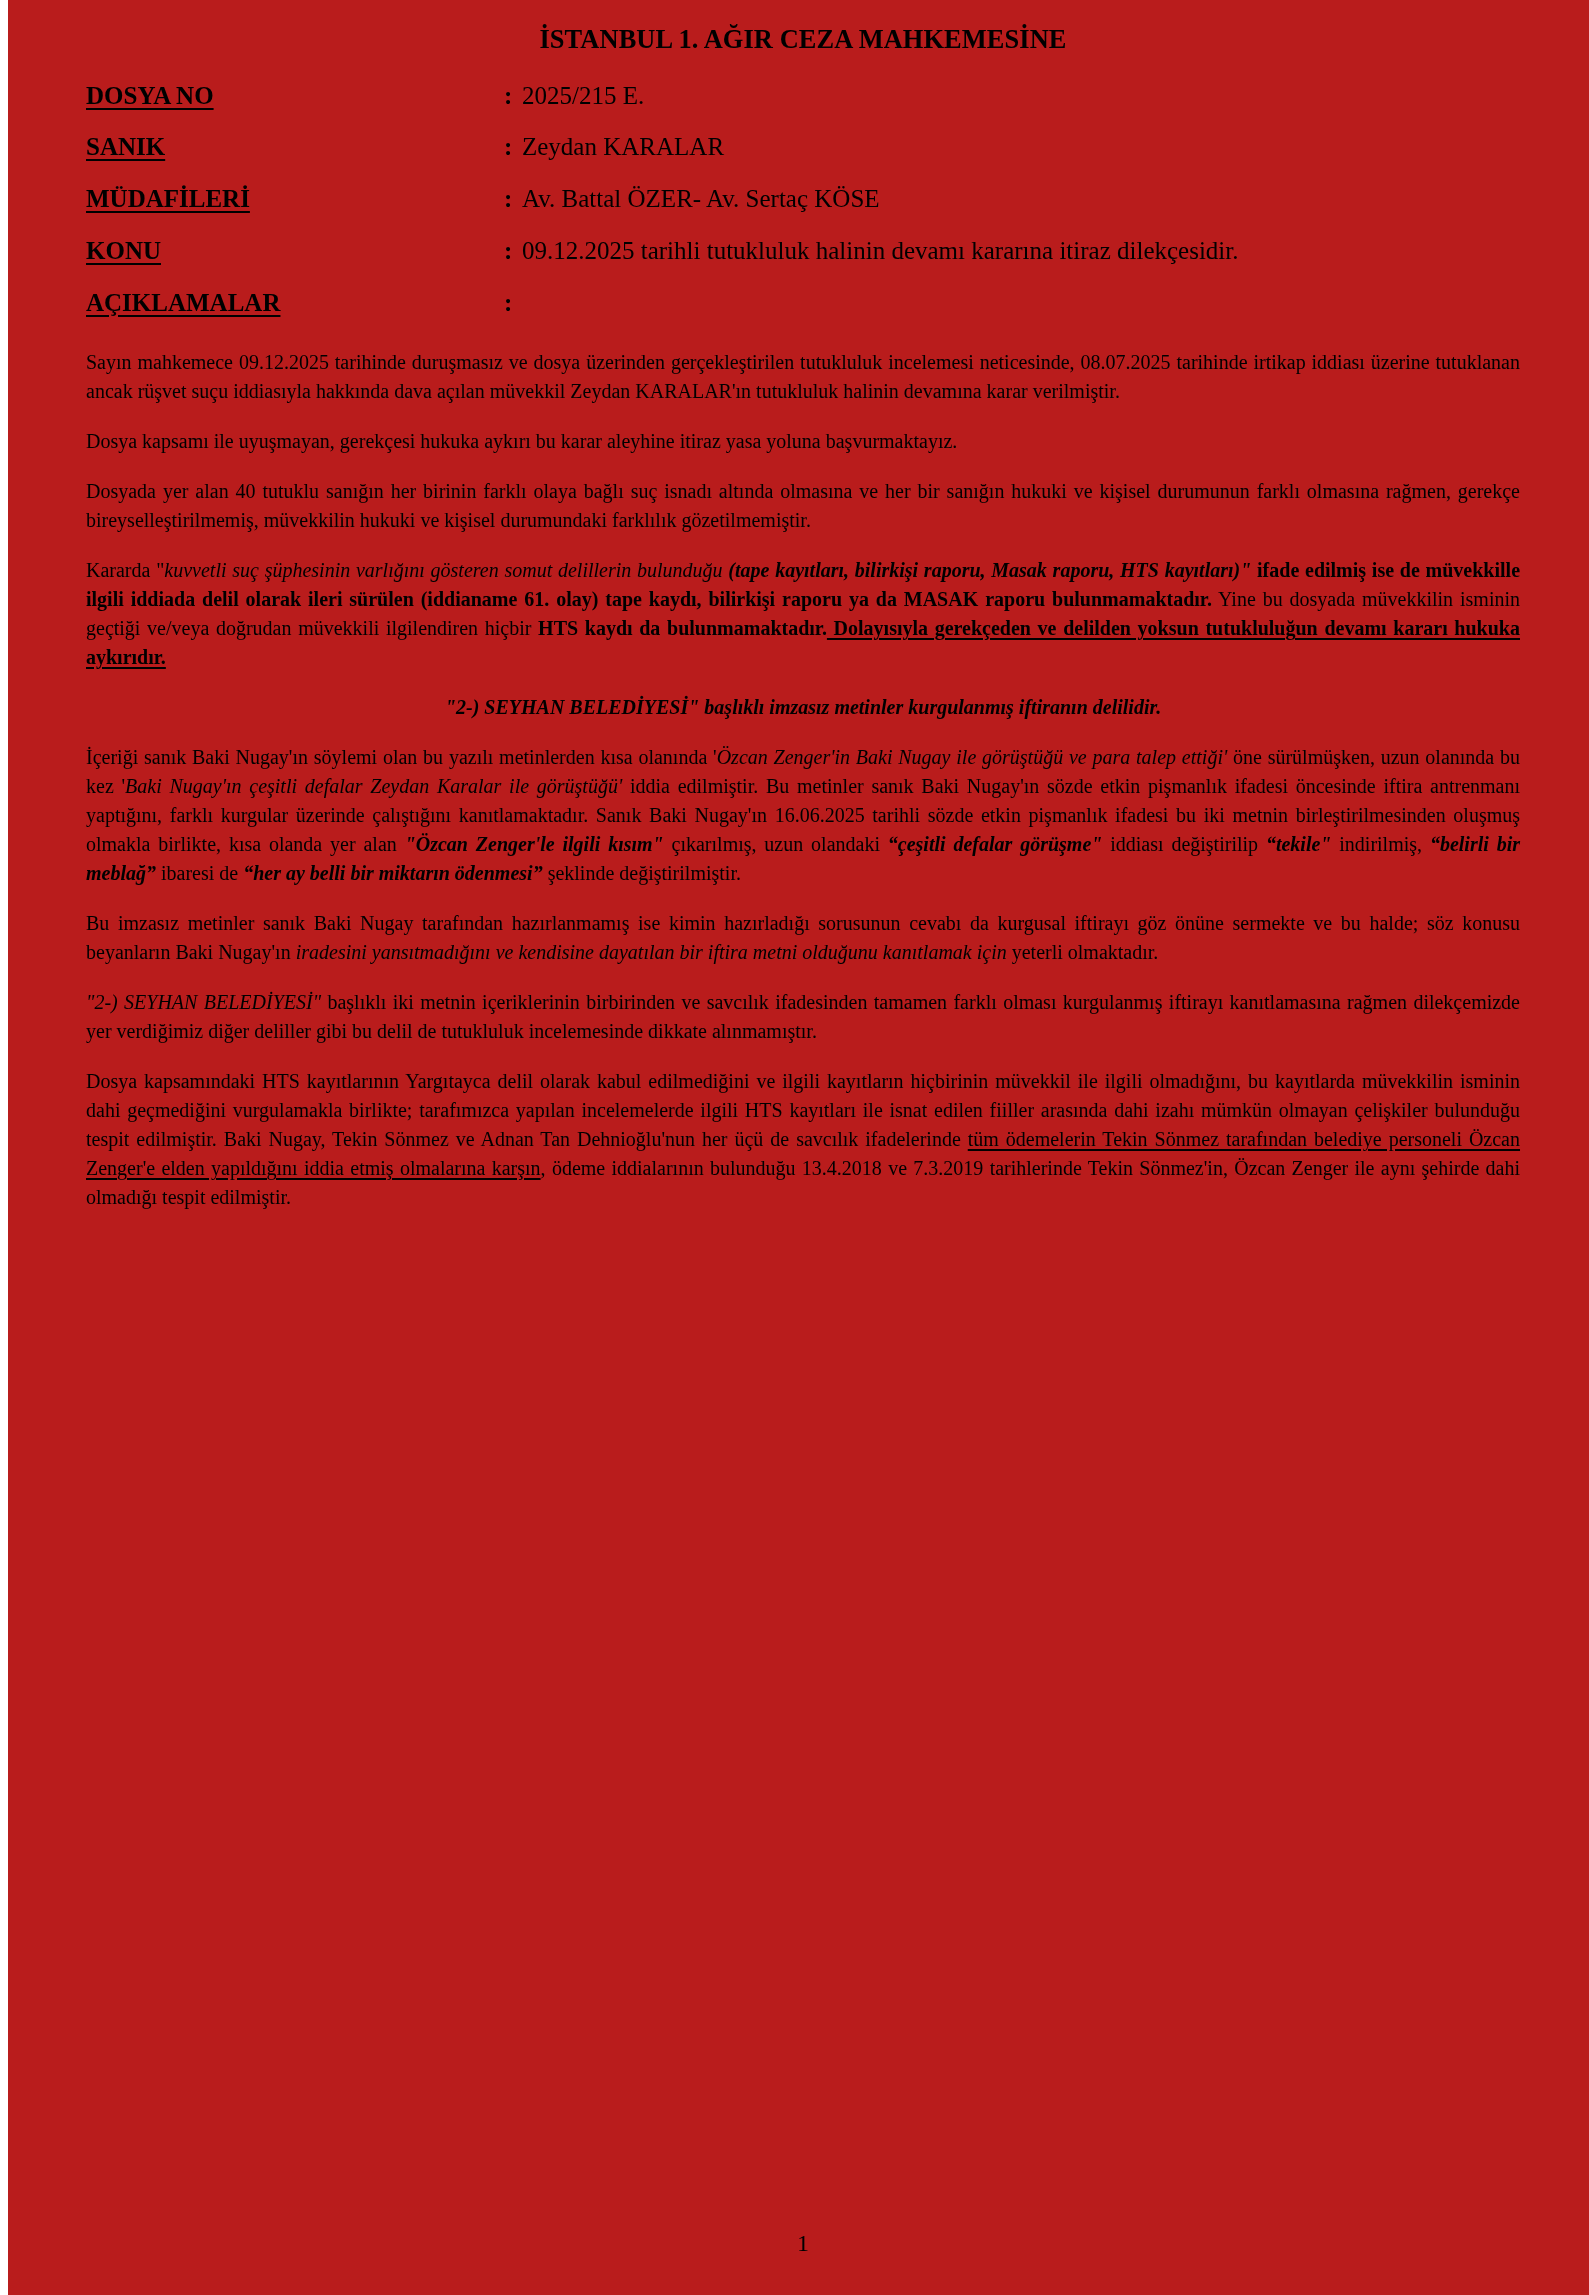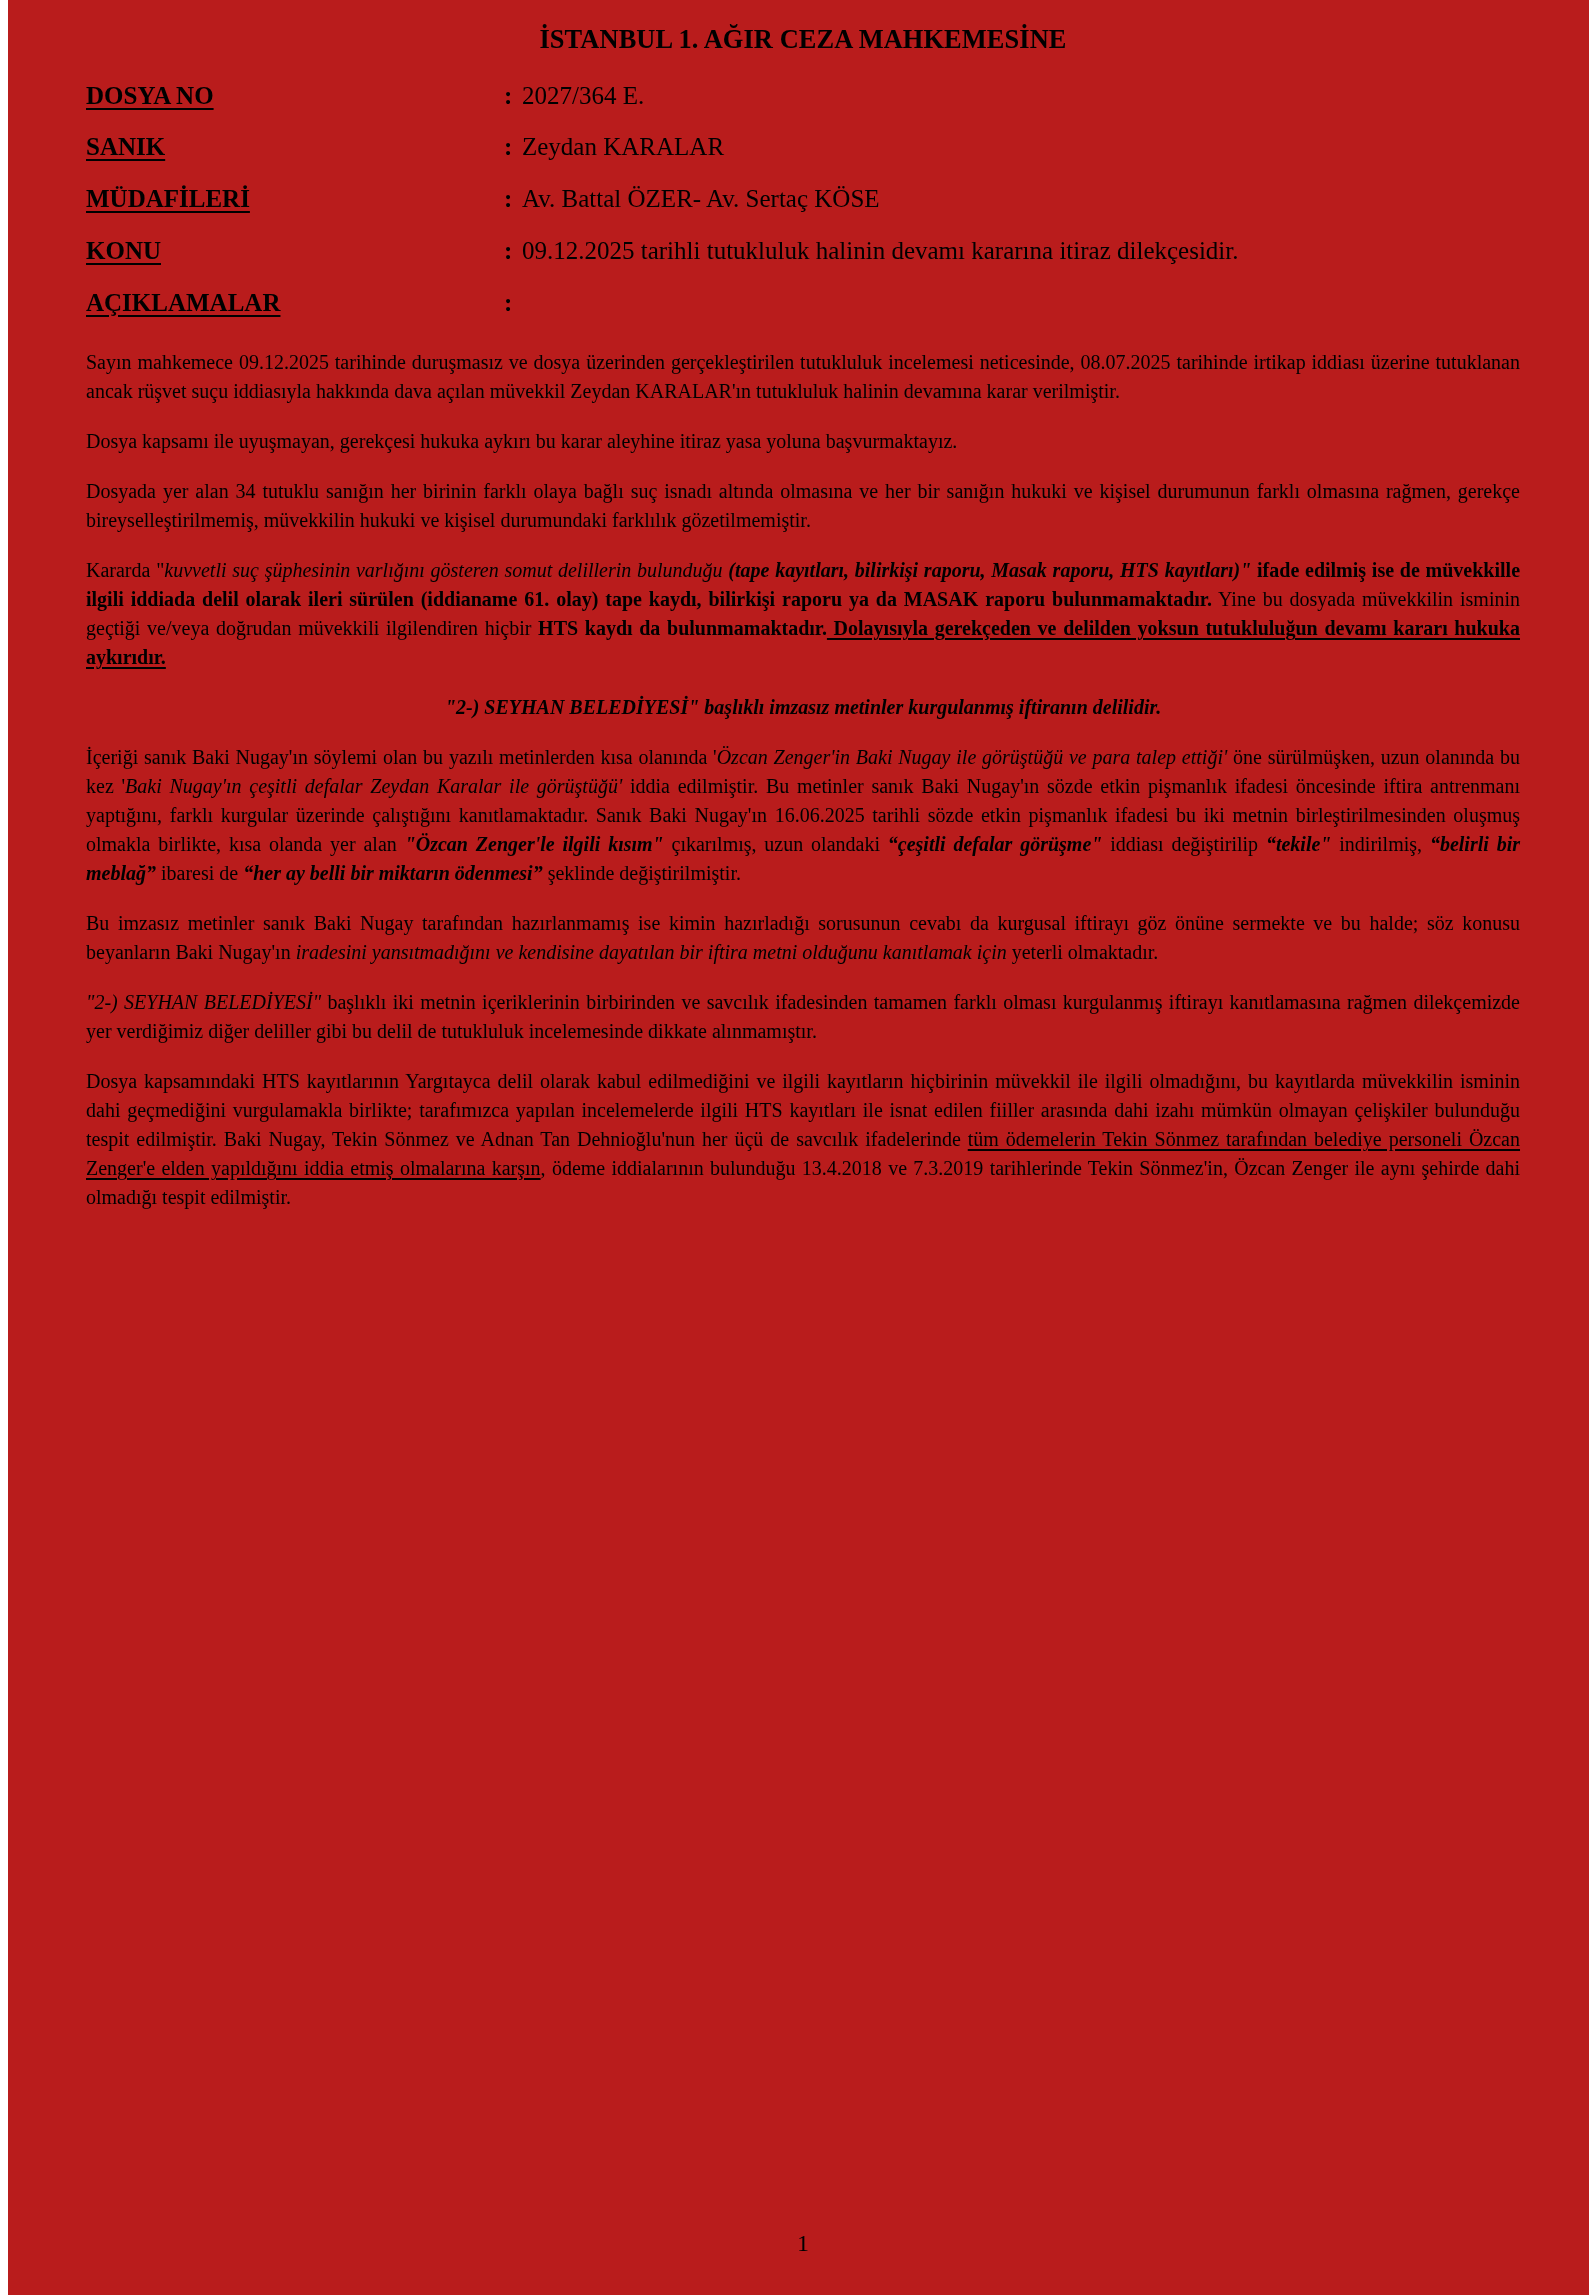--- a/index.html
+++ b/index.html
@@ -78,21 +78,21 @@
 </head>
 <body>
 
 <div class="page">
 
   <div class="doc-title">İSTANBUL 1. AĞIR CEZA MAHKEMESİNE</div>
 
   <div class="field-row">
     <div class="field-label">DOSYA NO</div>
     <div class="field-colon">:</div>
-    <div class="field-value">2027/364 E.</div>
+    <div class="field-value">2025/215 E.</div>
   </div>
 
   <div class="field-row">
     <div class="field-label">SANIK</div>
     <div class="field-colon">:</div>
     <div class="field-value">Zeydan KARALAR</div>
   </div>
 
   <div class="field-row">
     <div class="field-label">MÜDAFİLERİ</div>
@@ -111,21 +111,21 @@
     <div class="field-colon">:</div>
     <div class="field-value"></div>
   </div>
 
   <div class="spacer-small"></div>
 
   <p class="para">Sayın mahkemece 09.12.2025 tarihinde duruşmasız ve dosya üzerinden gerçekleştirilen tutukluluk incelemesi neticesinde, 08.07.2025 tarihinde irtikap iddiası üzerine tutuklanan ancak rüşvet suçu iddiasıyla hakkında dava açılan müvekkil Zeydan KARALAR'ın tutukluluk halinin devamına karar verilmiştir.</p>
 
   <p class="para">Dosya kapsamı ile uyuşmayan, gerekçesi hukuka aykırı bu karar aleyhine itiraz yasa yoluna başvurmaktayız.</p>
 
-  <p class="para">Dosyada yer alan 34 tutuklu sanığın her birinin farklı olaya bağlı suç isnadı altında olmasına ve her bir sanığın hukuki ve kişisel durumunun farklı olmasına rağmen, gerekçe bireyselleştirilmemiş, müvekkilin hukuki ve kişisel durumundaki farklılık gözetilmemiştir.</p>
+  <p class="para">Dosyada yer alan 40 tutuklu sanığın her birinin farklı olaya bağlı suç isnadı altında olmasına ve her bir sanığın hukuki ve kişisel durumunun farklı olmasına rağmen, gerekçe bireyselleştirilmemiş, müvekkilin hukuki ve kişisel durumundaki farklılık gözetilmemiştir.</p>
 
   <p class="para"><span>Kararda "</span><span class="i">kuvvetli suç şüphesinin varlığını gösteren somut delillerin bulunduğu </span><span class="bi">(tape kayıtları, bilirkişi raporu, Masak raporu, HTS kayıtları)"</span><span class="b"> ifade edilmiş ise de müvekkille ilgili iddiada delil olarak ileri sürülen (iddianame 61. olay)  tape kaydı, bilirkişi raporu ya da MASAK raporu bulunmamaktadır.</span><span> Yine bu dosyada müvekkilin isminin geçtiği ve/veya doğrudan müvekkili ilgilendiren hiçbir </span><span class="b">HTS kaydı da bulunmamaktadır.</span><span class="b u"> Dolayısıyla gerekçeden ve delilden yoksun tutukluluğun devamı kararı hukuka aykırıdır.</span></p>
 
 
   <p class="para indent-center">"2-) SEYHAN BELEDİYESİ" başlıklı  imzasız metinler kurgulanmış iftiranın delilidir.</p>
 
   <p class="para"><span>İçeriği sanık Baki Nugay'ın söylemi olan bu yazılı metinlerden kısa olanında '</span><span class="i">Özcan Zenger'in Baki Nugay ile görüştüğü ve para talep ettiği'</span><span> öne sürülmüşken, uzun olanında bu kez '</span><span class="i">Baki Nugay'ın çeşitli defalar Zeydan Karalar ile görüştüğü'</span><span> iddia edilmiştir. Bu metinler sanık Baki Nugay'ın sözde etkin pişmanlık ifadesi öncesinde iftira antrenmanı yaptığını, farklı kurgular üzerinde çalıştığını kanıtlamaktadır. Sanık Baki Nugay'ın 16.06.2025 tarihli sözde etkin pişmanlık ifadesi bu iki metnin birleştirilmesinden oluşmuş olmakla birlikte, kısa olanda yer alan </span><span class="bi">"Özcan Zenger'le ilgili kısım"</span><span> çıkarılmış, uzun olandaki </span><span class="bi">“çeşitli defalar görüşme"</span><span> iddiası değiştirilip </span><span class="bi">“tekile"</span><span> indirilmiş, </span><span class="bi">“belirli bir meblağ”</span><span> ibaresi de </span><span class="bi">“her ay belli bir miktarın ödenmesi”</span><span> şeklinde değiştirilmiştir.</span></p>
 
   <p class="para"><span>Bu imzasız metinler sanık Baki Nugay tarafından hazırlanmamış ise kimin hazırladığı sorusunun cevabı da kurgusal iftirayı göz önüne sermekte ve bu halde; söz konusu beyanların Baki Nugay'ın </span><span class="i">iradesini yansıtmadığını ve kendisine dayatılan bir iftira metni olduğunu kanıtlamak için</span><span> yeterli olmaktadır.</span></p>
 

